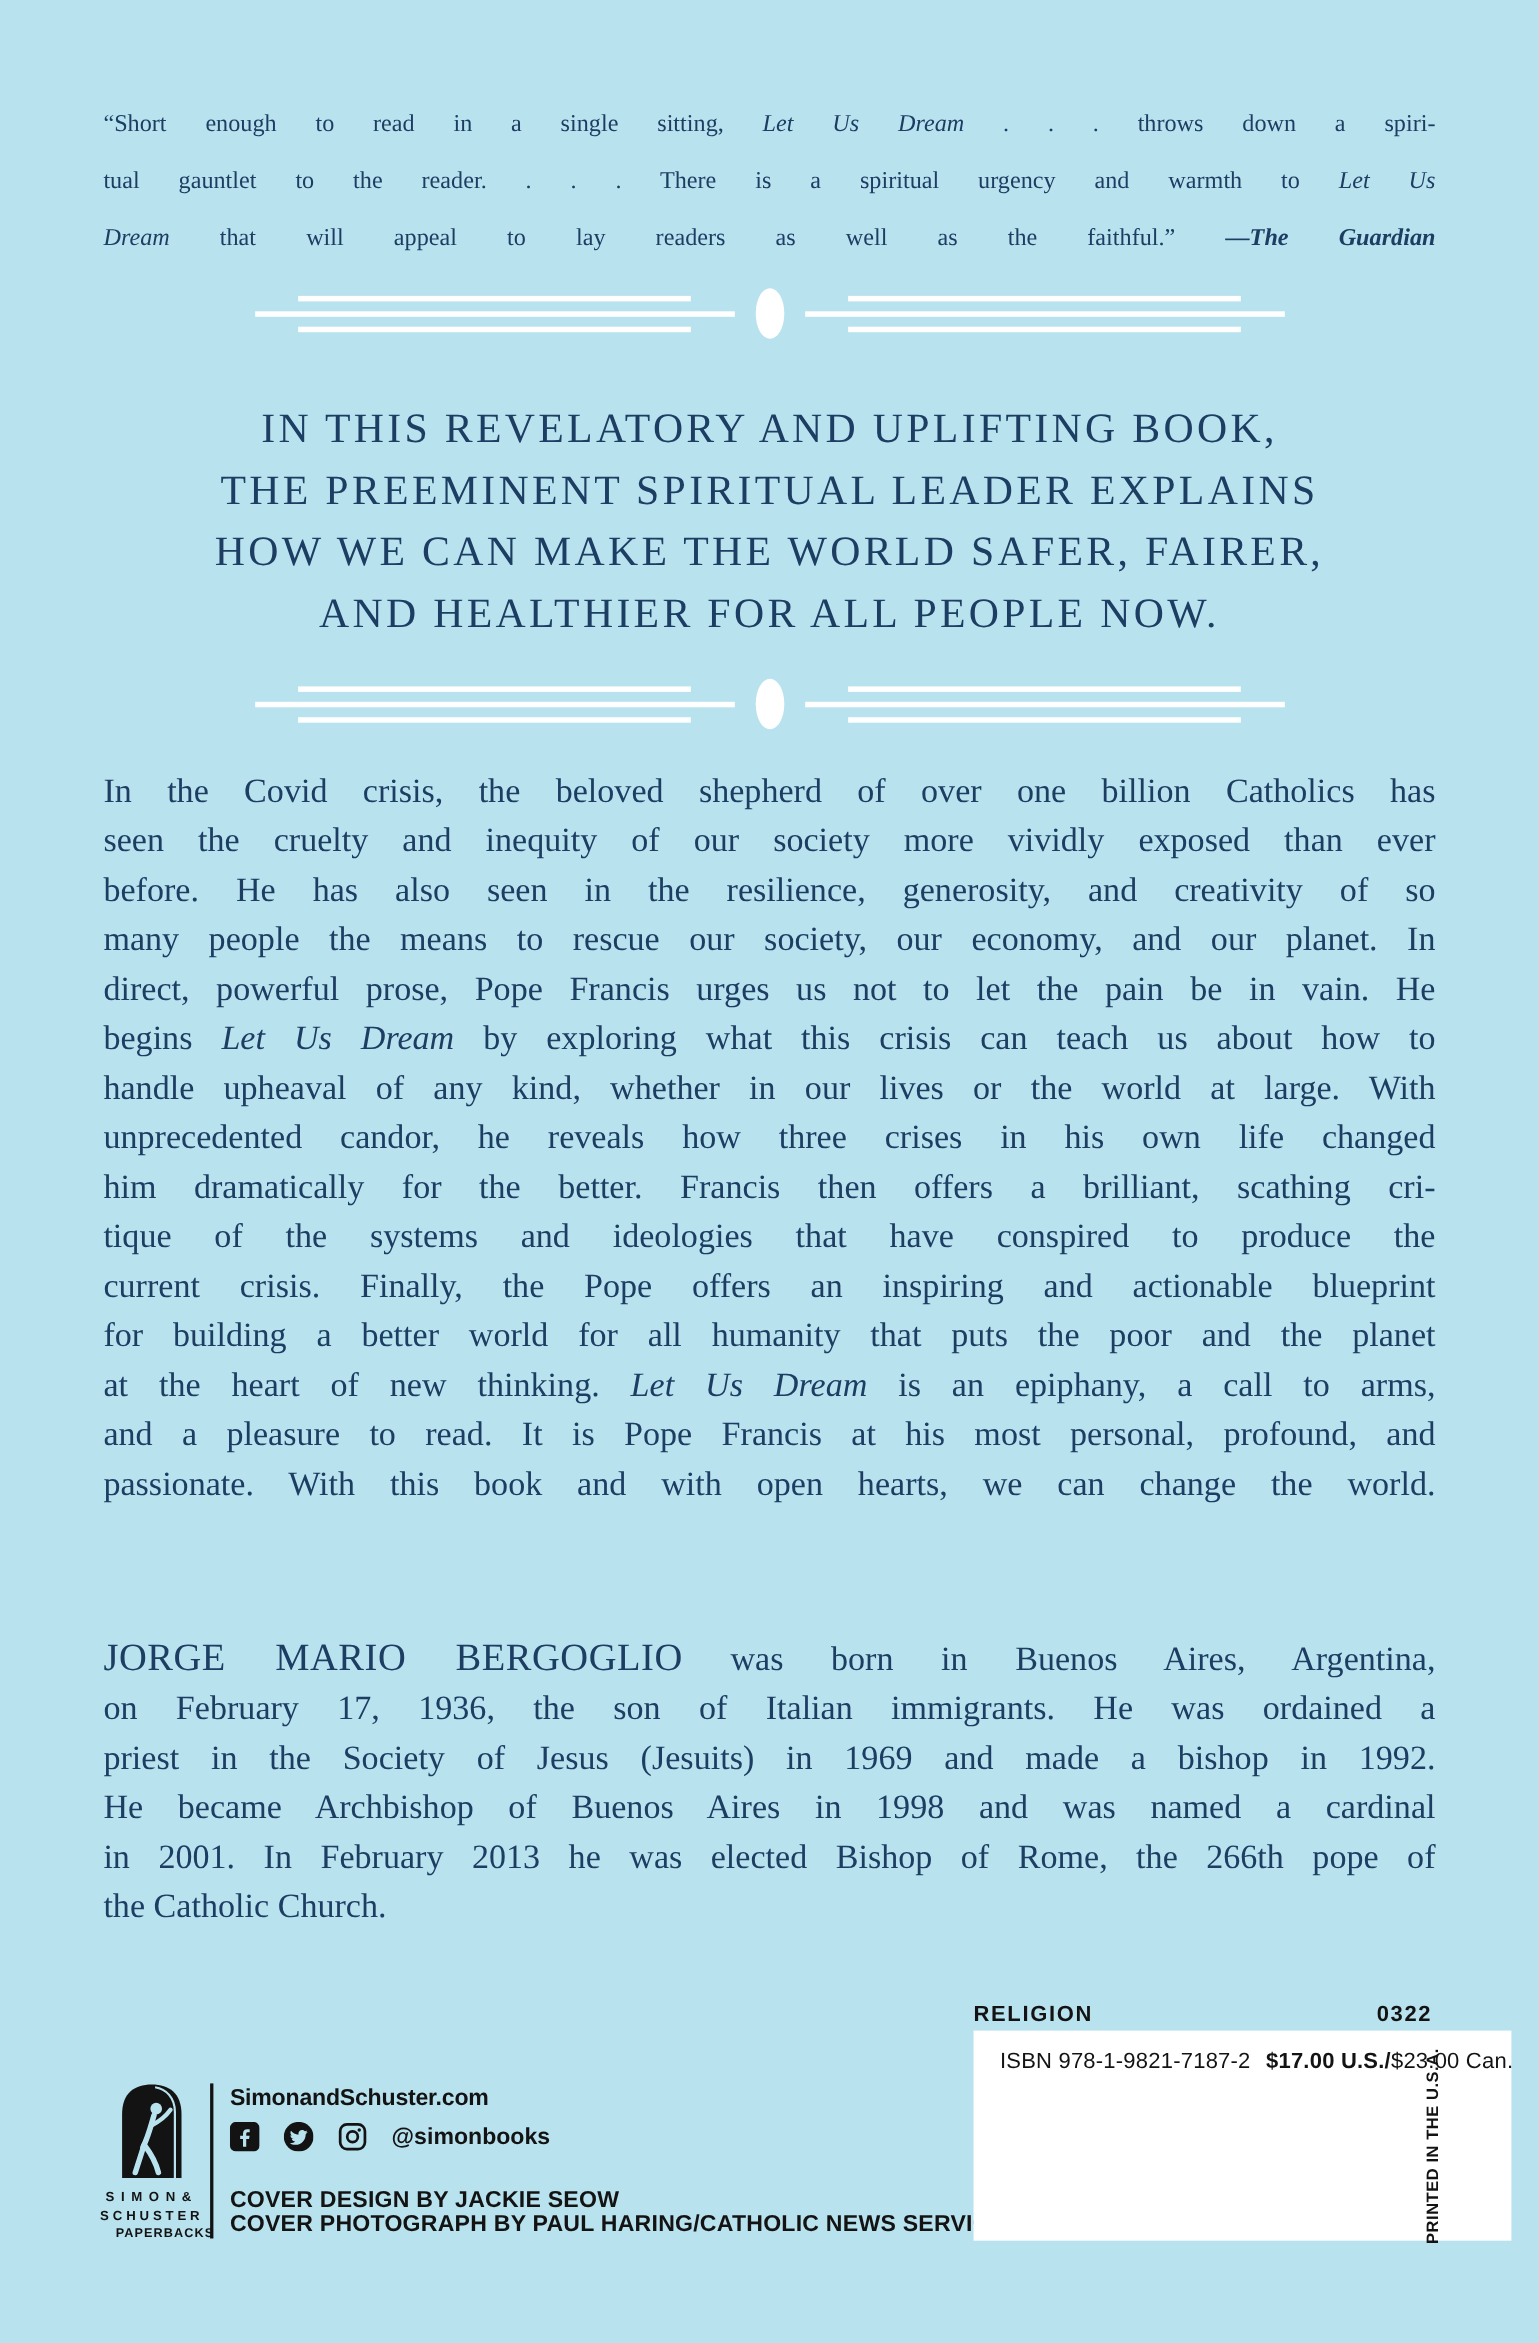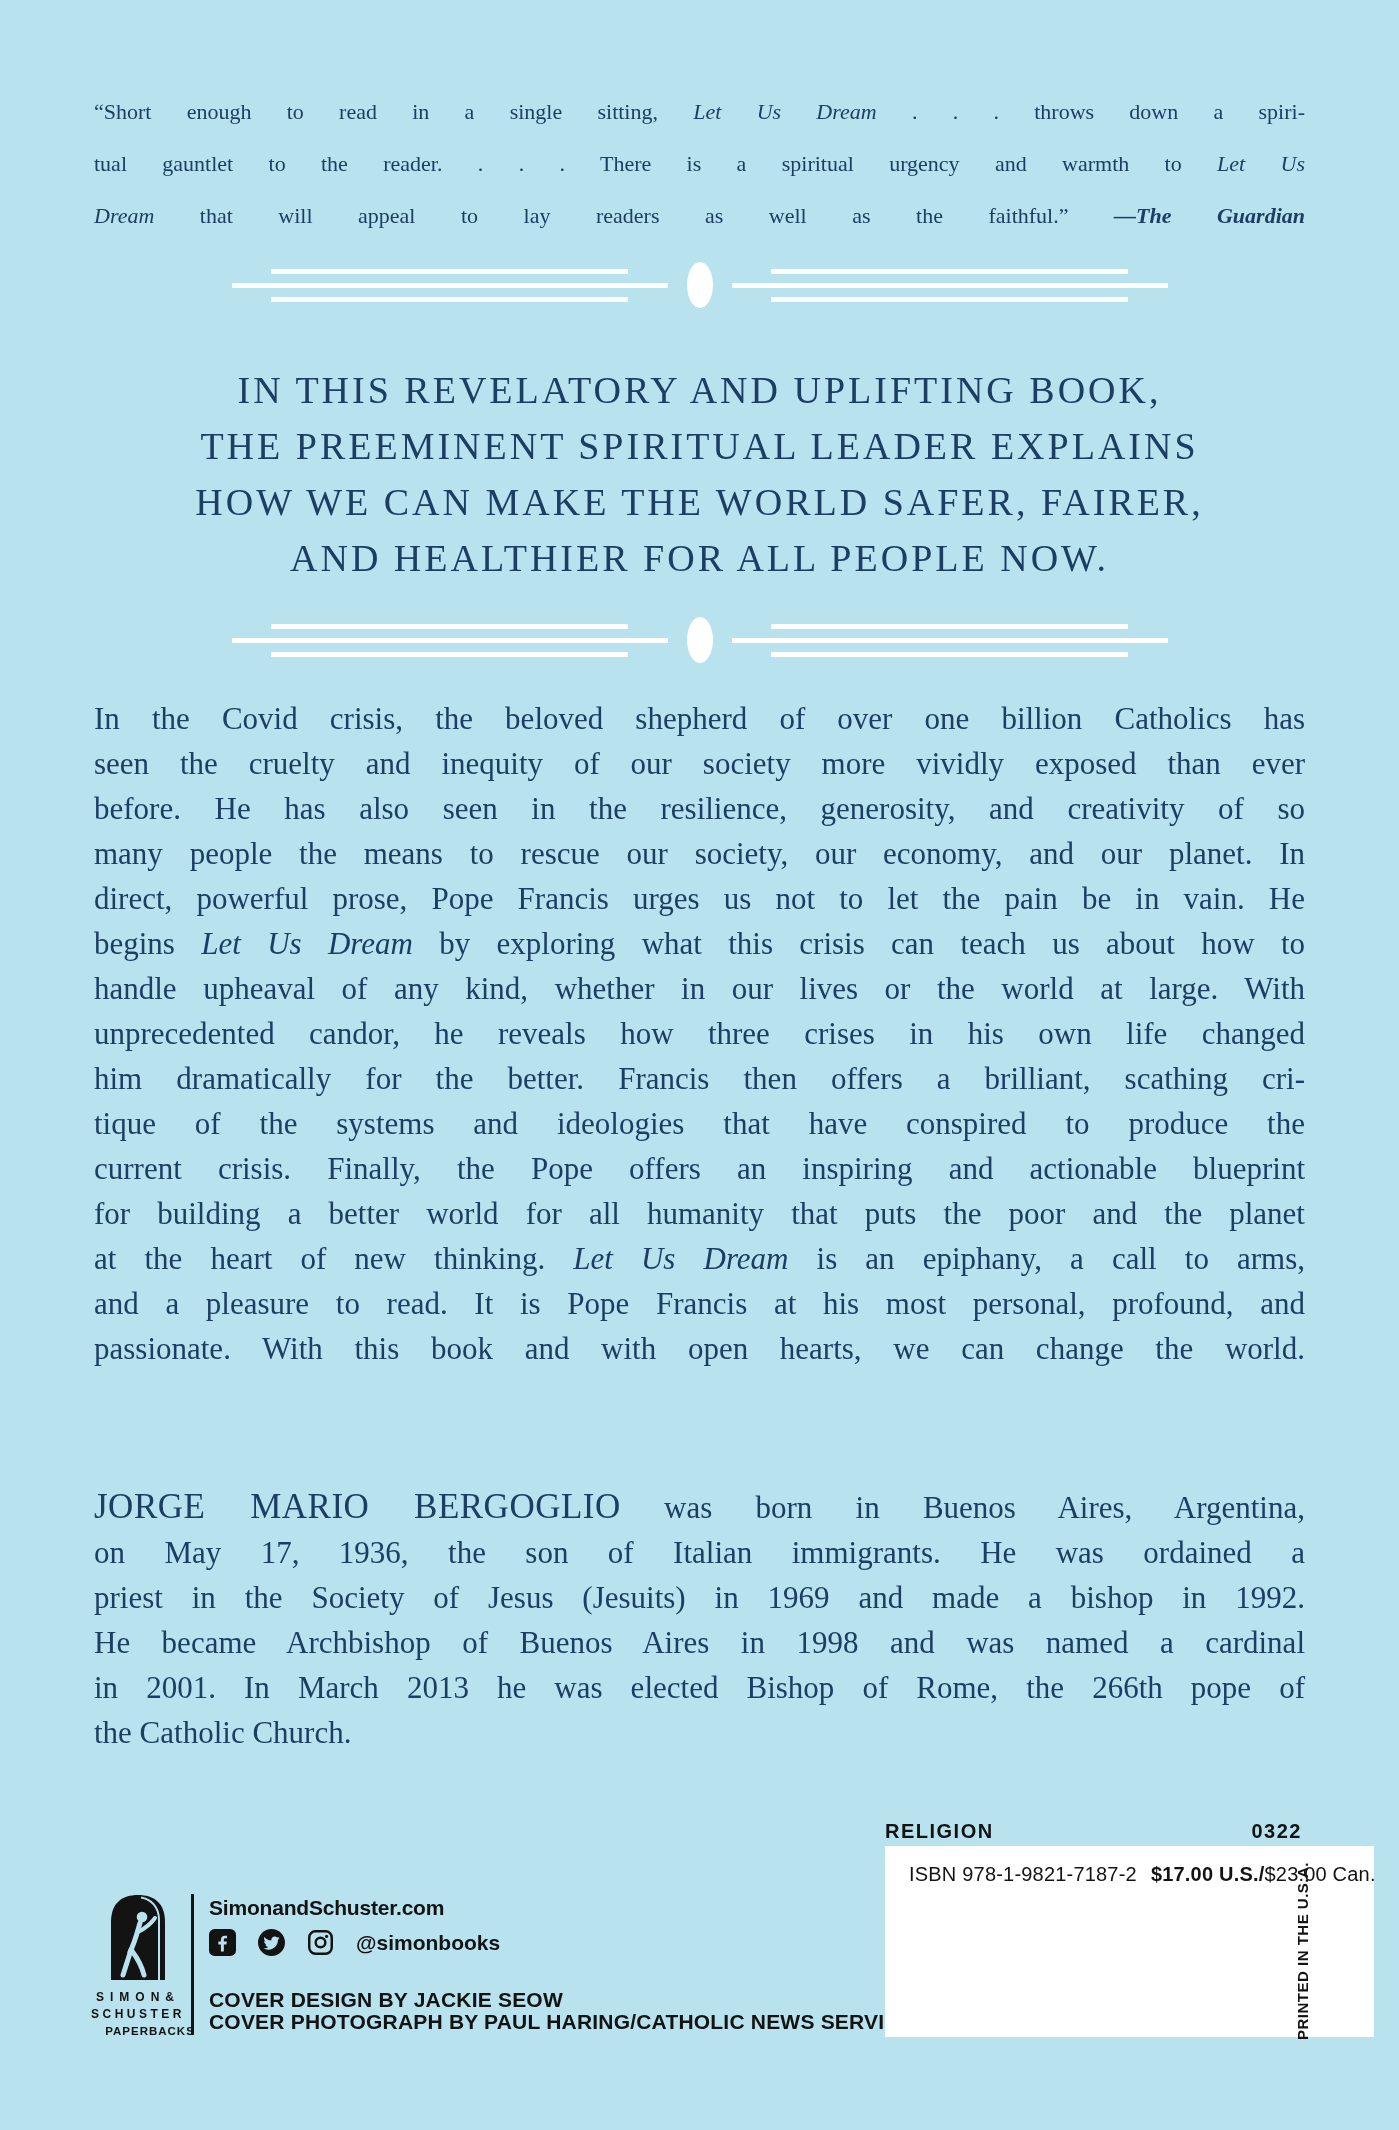--- a/index.html
+++ b/index.html
@@ -127,24 +127,24 @@
       <div class="tline">tique of the systems and ideologies that have conspired to produce the</div>
       <div class="tline">current crisis. Finally, the Pope offers an inspiring and actionable blueprint</div>
       <div class="tline">for building a better world for all humanity that puts the poor and the planet</div>
       <div class="tline">at the heart of new thinking. <i>Let Us Dream</i> is an epiphany, a call to arms,</div>
       <div class="tline">and a pleasure to read. It is Pope Francis at his most personal, profound, and</div>
       <div class="tline">passionate. With this book and with open hearts, we can change the world.</div>
     </div>
 
   <div class="bio">
       <div class="tline"><span class="name-caps">JORGE MARIO BERGOGLIO</span> was born in Buenos Aires, Argentina,</div>
-      <div class="tline">on May 17, 1936, the son of Italian immigrants. He was ordained a</div>
+      <div class="tline">on February 17, 1936, the son of Italian immigrants. He was ordained a</div>
       <div class="tline">priest in the Society of Jesus (Jesuits) in 1969 and made a bishop in 1992.</div>
       <div class="tline">He became Archbishop of Buenos Aires in 1998 and was named a cardinal</div>
-      <div class="tline">in 2001. In March 2013 he was elected Bishop of Rome, the 266th pope of</div>
+      <div class="tline">in 2001. In February 2013 he was elected Bishop of Rome, the 266th pope of</div>
       <div class="tline">the Catholic Church.</div>
     </div>
 
   <div class="footer-left sans">
     <div class="logo-col">
       <span>
         <svg width="58" height="88" viewBox="0 0 58 88">
           <path d="M2 88 V30 C2 11 13 3 29 3 C45 3 56 11 56 30 V88 Z" fill="#131313"></path>
           <path d="M50 88 V28 C50 15 42 7 32 5.5" stroke="#b9e2ef" stroke-width="2" fill="none"></path>
           <circle cx="33" cy="25" r="5.3" fill="#b9e2ef"></circle>

